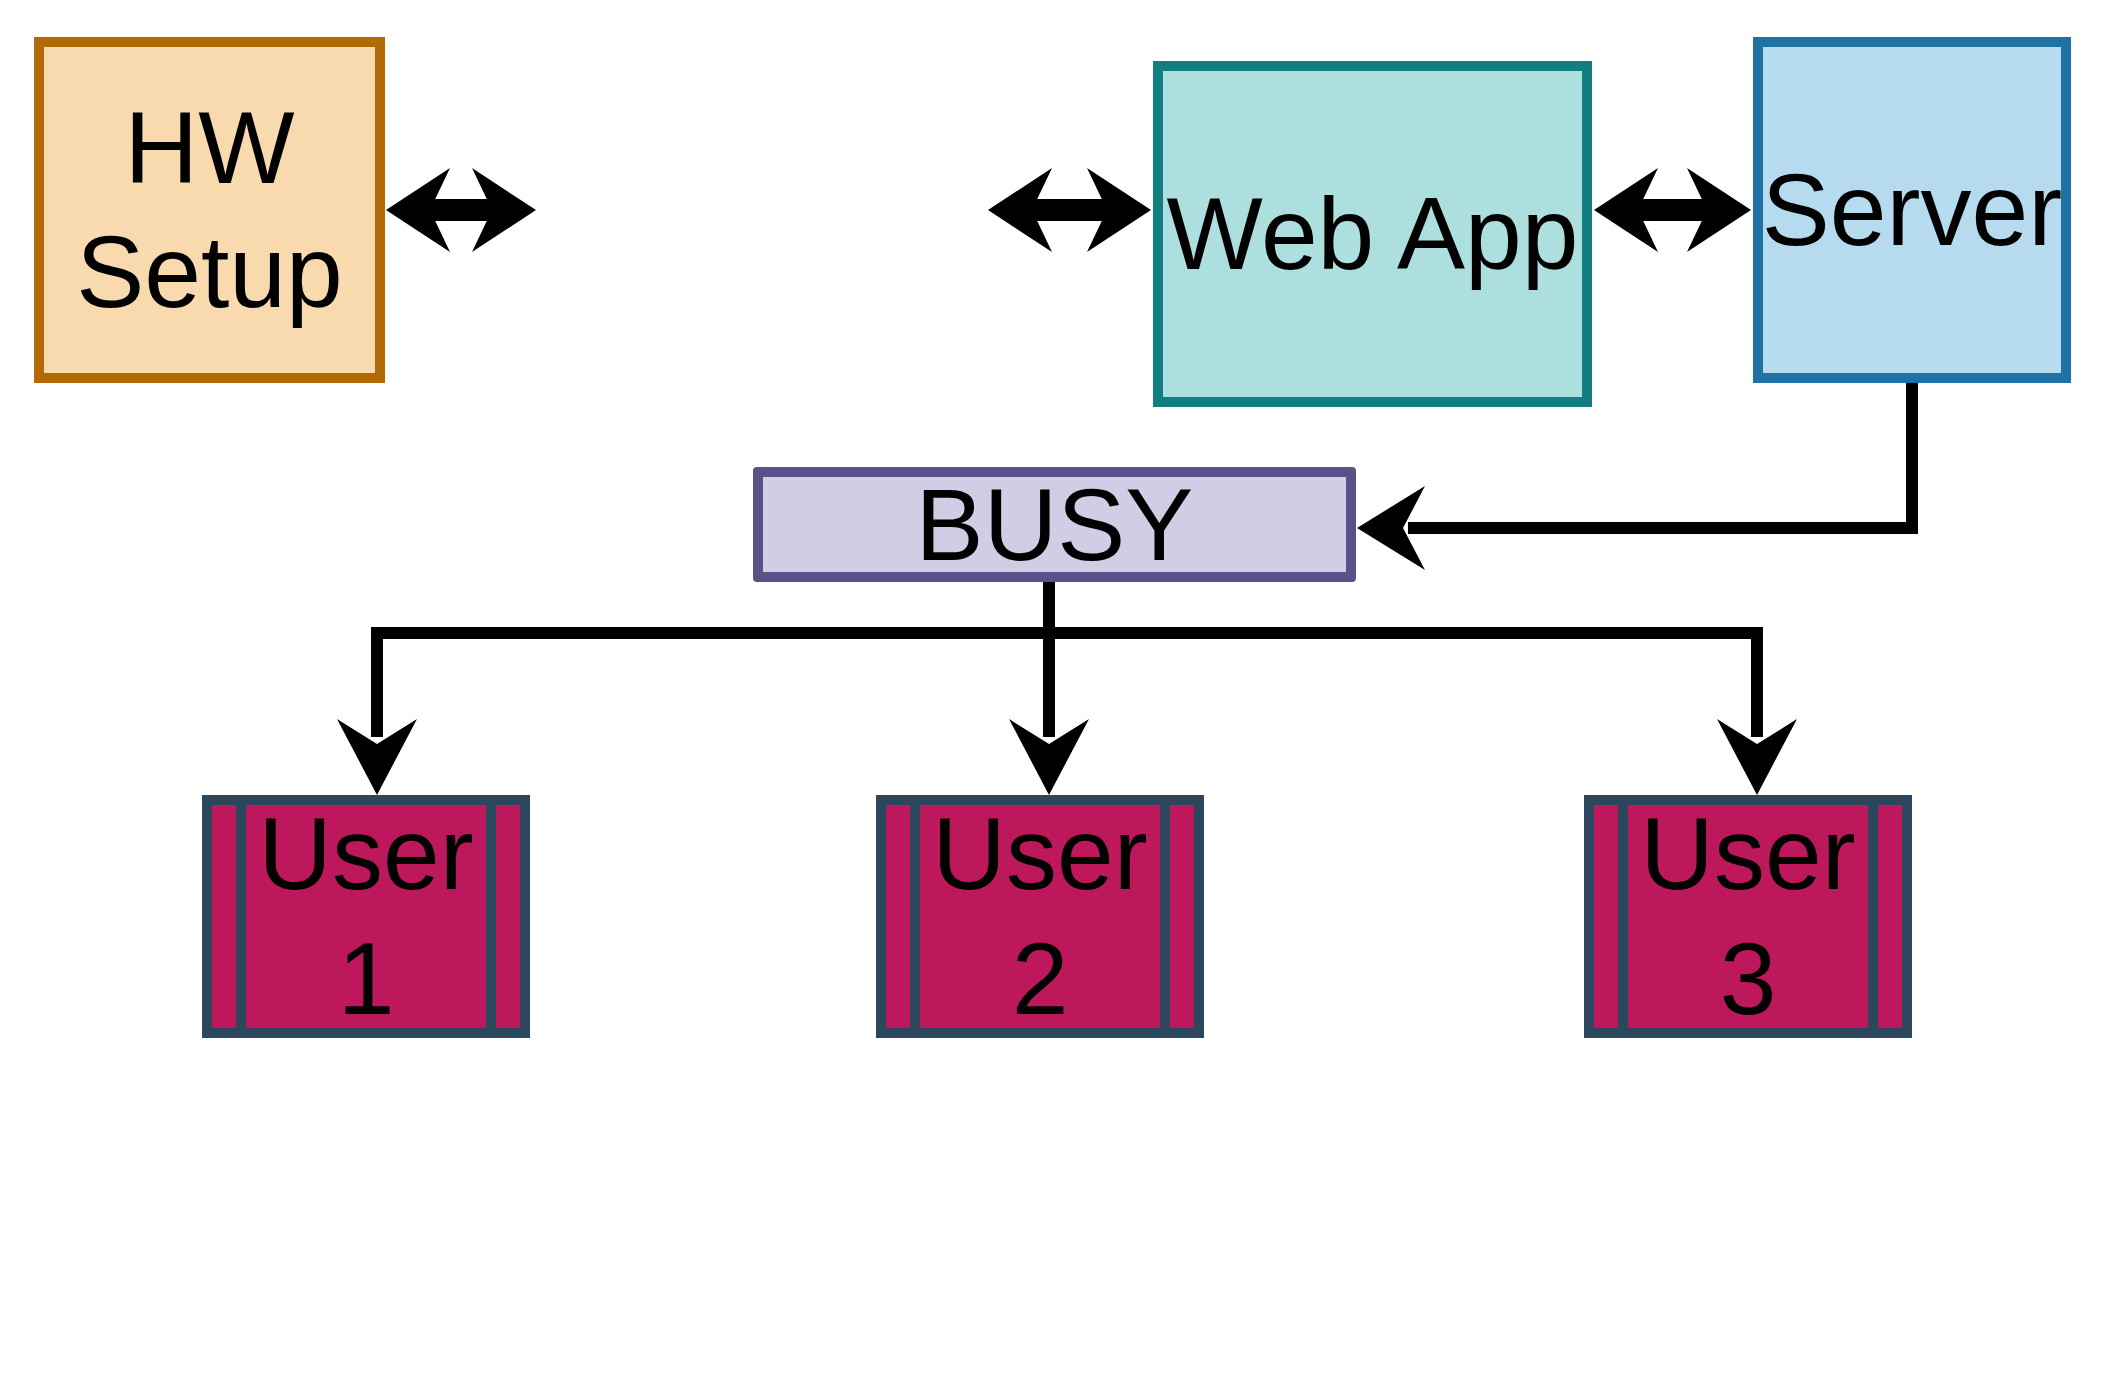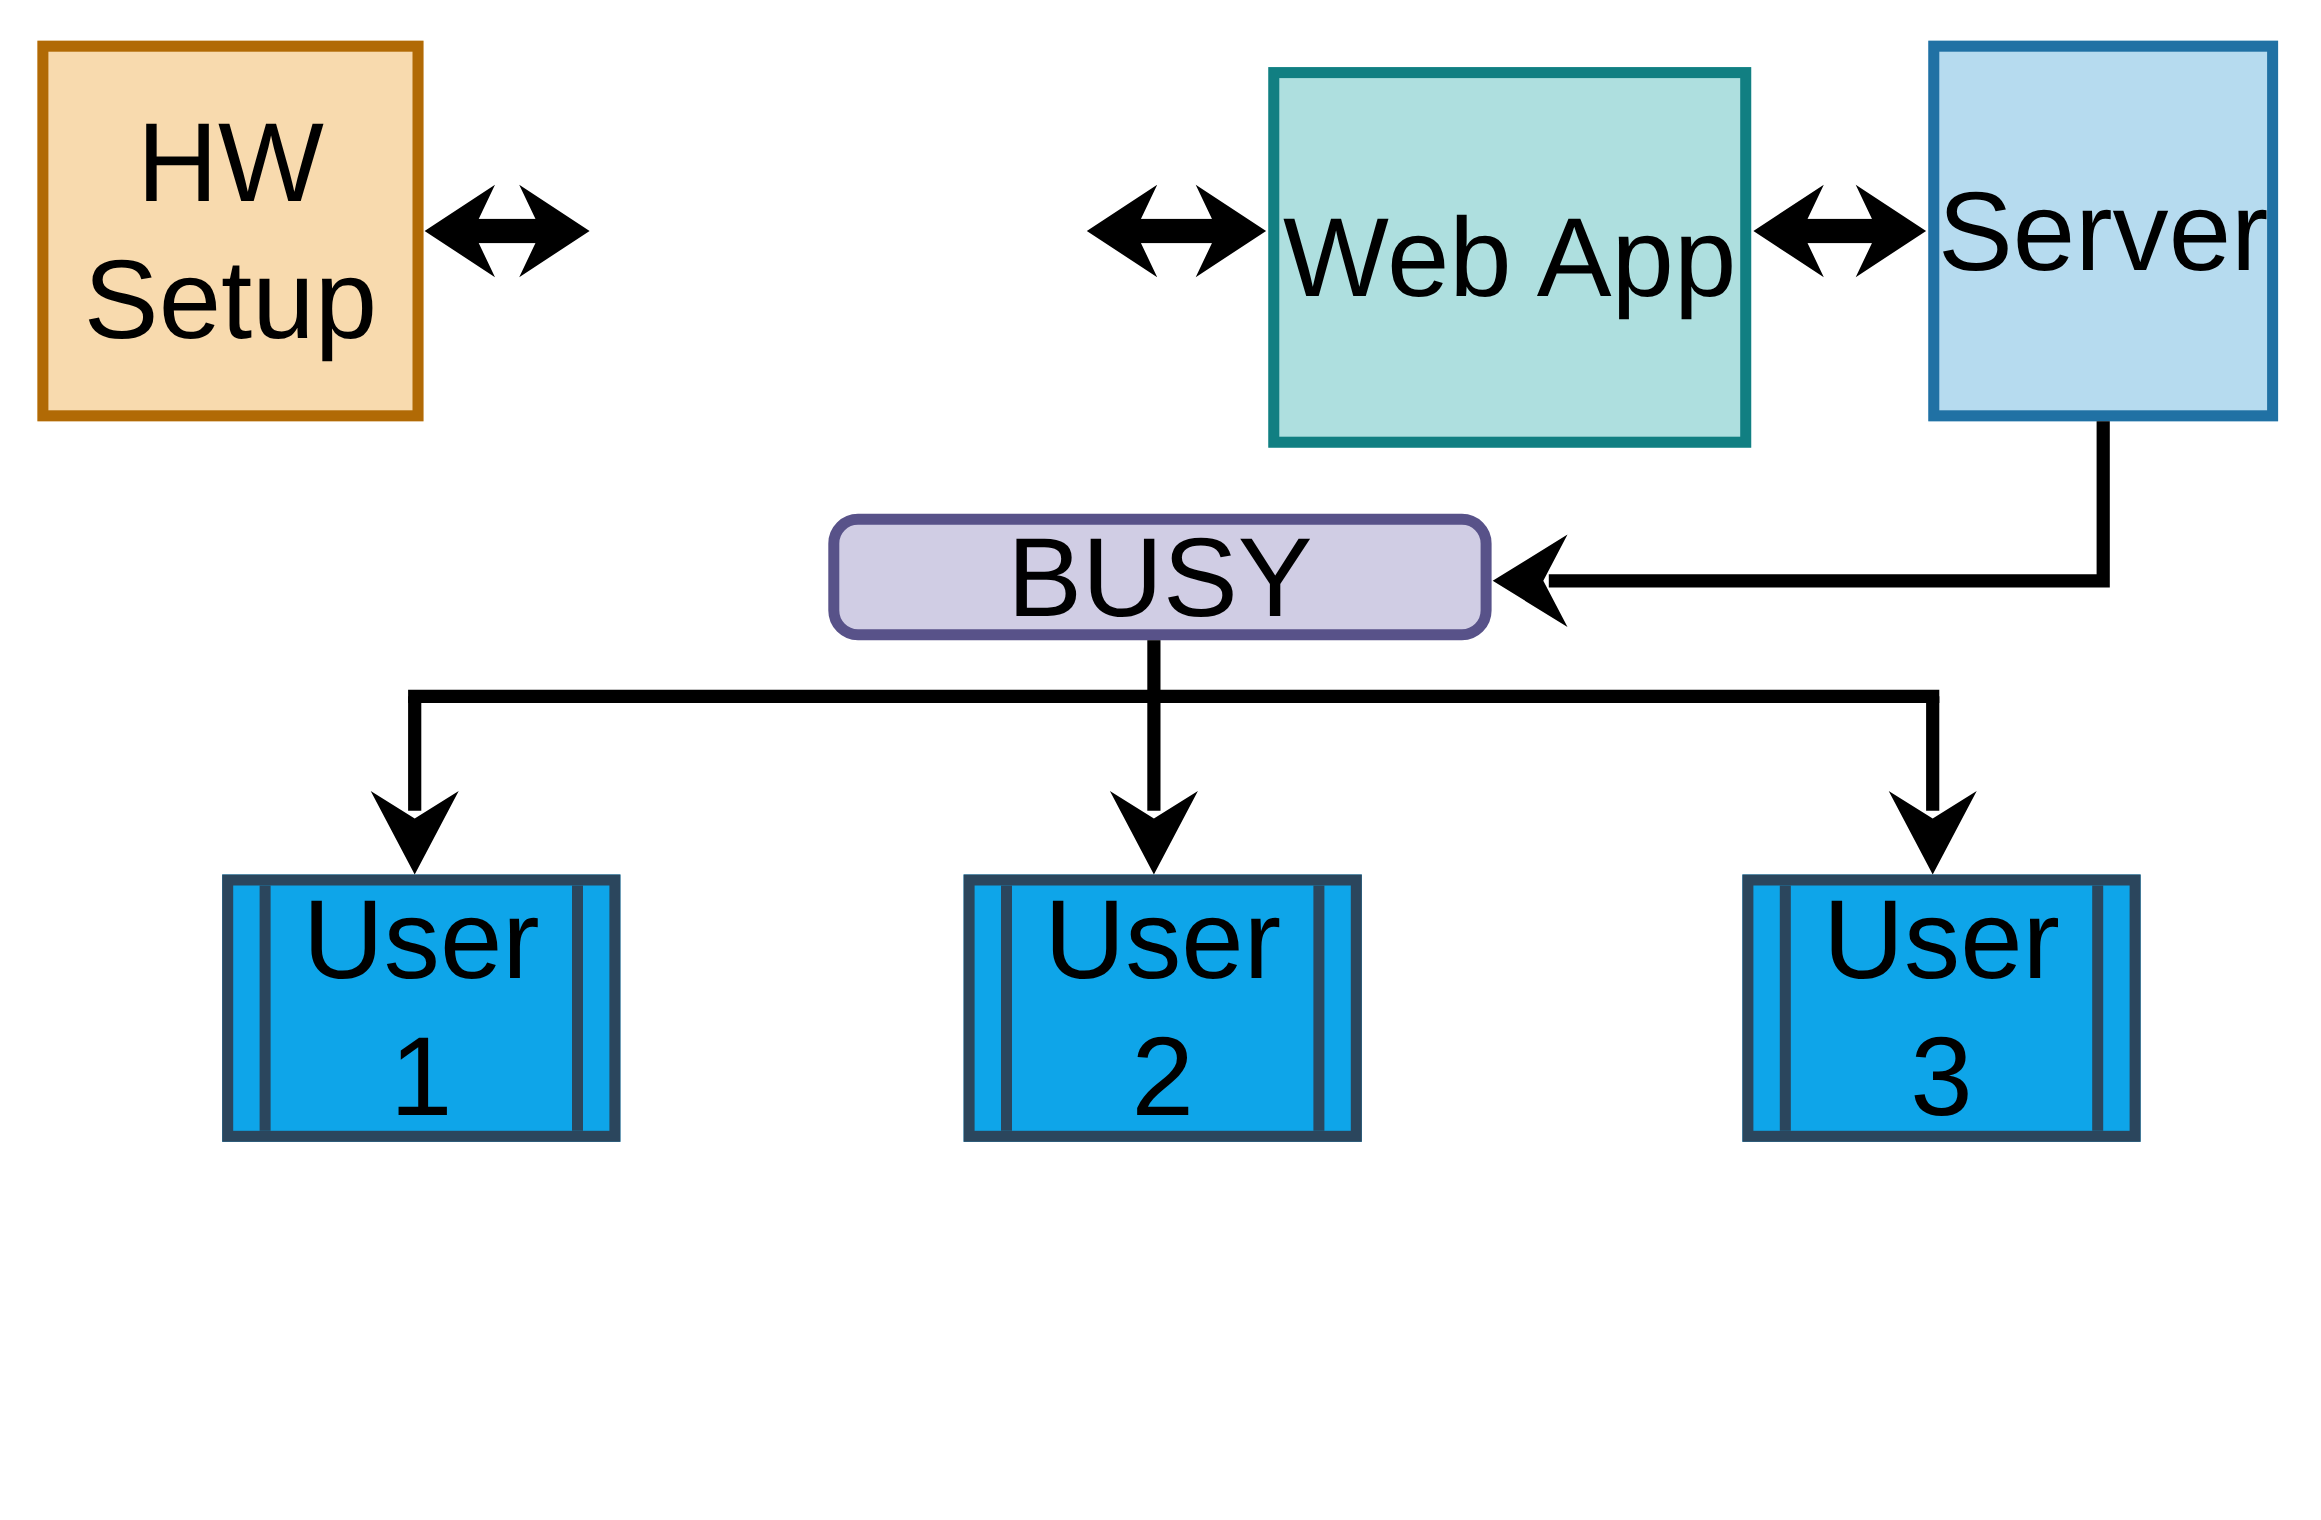--- a/index.html
+++ b/index.html
@@ -21,24 +21,24 @@
     line-height:1.22;
     white-space:pre-line;
   }
   .proc{border:10px solid;}
   .node-hw{left:34px;top:37px;width:351px;height:346px;background:#F8DAAE;border-color:#B16A05;}
   .node-sw{left:537px;top:37px;width:449px;height:346px;background:#F8D9D4;border-color:#B2473E;}
   .node-web{left:1153px;top:37px;width:439px;height:346px;background:#AEDFDF;border-color:#117F82;margin-top:24px;}
   .node-server{left:1753px;top:37px;width:318px;height:346px;background:#B6DBEF;border-color:#2071A4;}
   .node-busy{
     left:753px;top:467px;width:603px;height:115px;
-    background:#D0CDE4;border:10px solid #585289;border-radius:27px;
+    background:#D0CDE4;border:10px solid #585289;border-radius:4px;
     font-size:102px;line-height:1;
   }
-  .node-user{width:362px;height:243px;background:#0ea5e9;border:10px solid #2B465D;top:795px;}
+  .node-user{width:328px;height:243px;background:#be185d;border:10px solid #2B465D;top:795px;}
   .node-user1{left:202px;}
   .node-user2{left:876px;}
   .node-user3{left:1584px;}
   .ubar{
     position:absolute;top:0;bottom:0;width:10px;background:#2B465D;
   }
   .ubar-l{left:24px;}
   .ubar-r{right:24px;}
   .user-label{position:relative;z-index:1;}
   .connectors{

